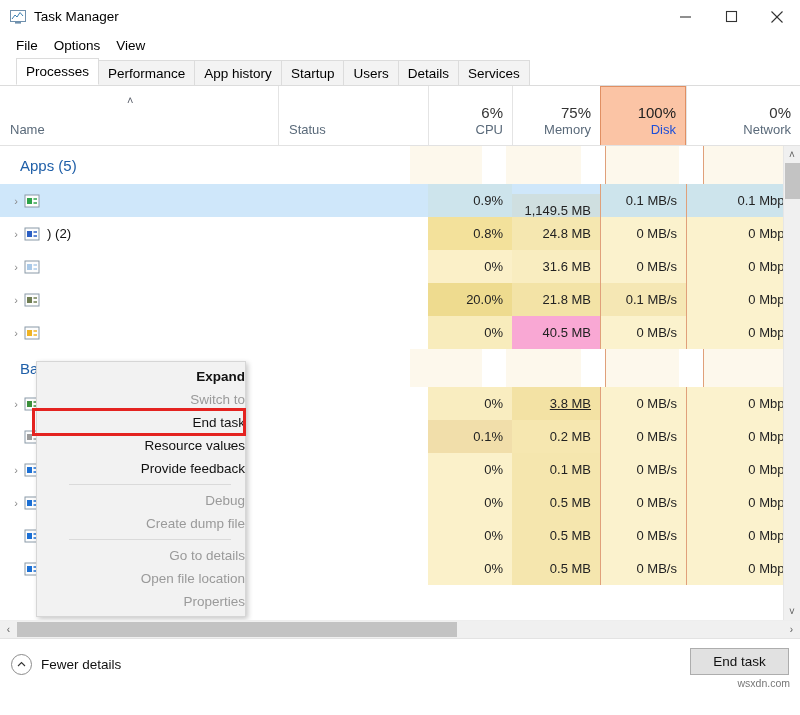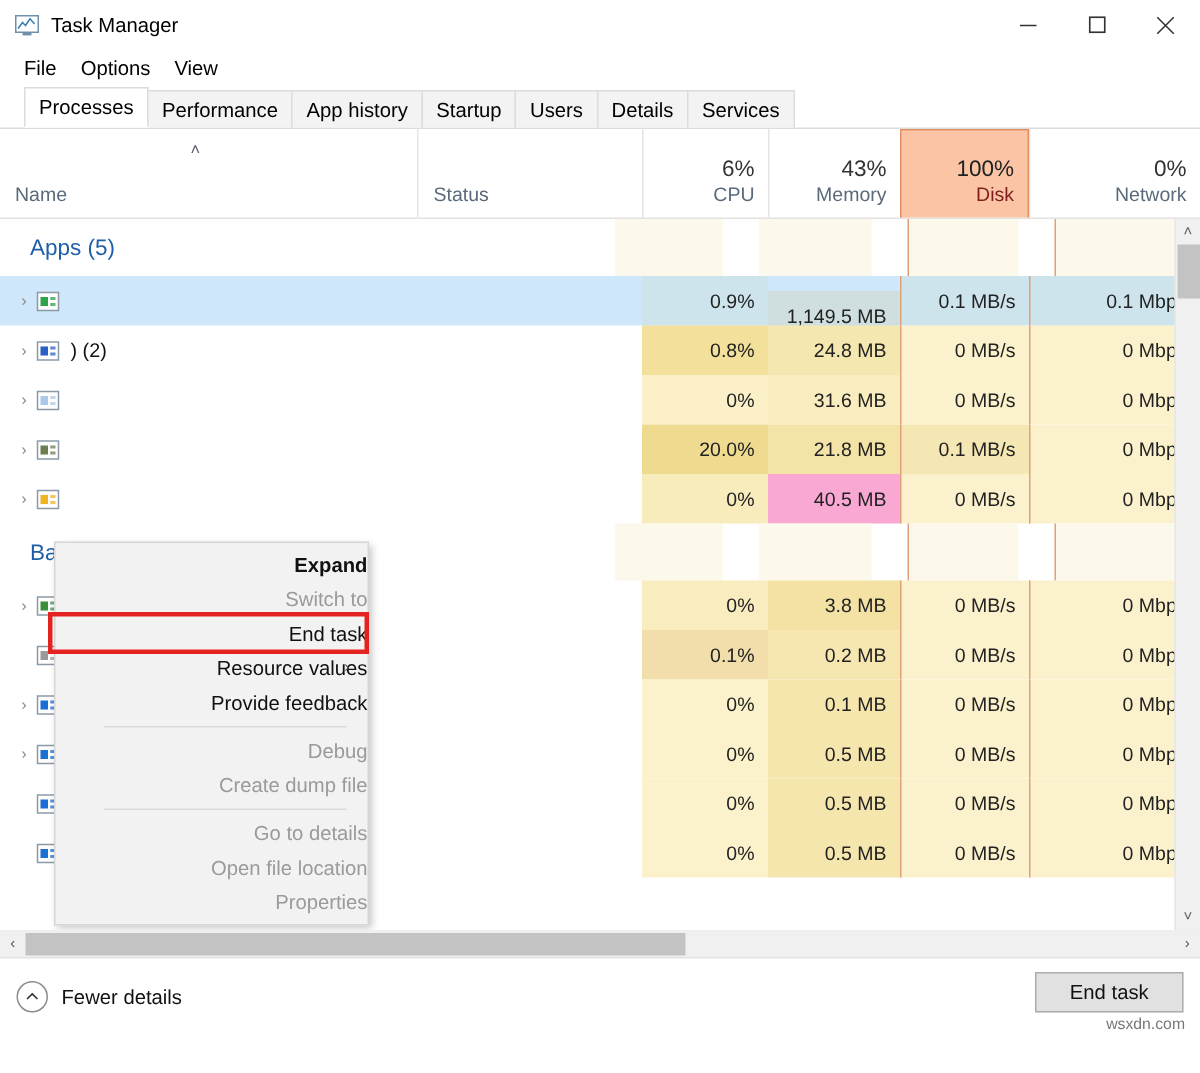--- a/index.html
+++ b/index.html
@@ -120,21 +120,21 @@
     color: #5a6a7a;
     line-height: 17px;
   }
   .col.left .nm { padding-left: 10px; text-align: left; }
   .col.right .nm { text-align: right; padding-right: 9px; }
   .col.hot {
     background: #fbc4a5;
     border: 1px solid #e08f63;
     border-bottom: none;
   }
-  .col.hot .nm { color: #7f1d1d; }
+  .col.hot .nm { color: #1d4ed8; }
   .col.hot .pct { color: #222; }
   #sortcaret {
     position: absolute;
     left: 127px; top: 8px;
     color: #555a66;
     font-size: 11px;
   }
 
   
   #tablewrap {
@@ -374,21 +374,21 @@
   </div>
   <div class="col left" style="width:150px">
     <div class="pct"></div>
     <div class="nm">Status</div>
   </div>
   <div class="col right" style="width:84px">
     <div class="pct">6%</div>
     <div class="nm">CPU</div>
   </div>
   <div class="col right" style="width:88px">
-    <div class="pct">43%</div>
+    <div class="pct">75%</div>
     <div class="nm">Memory</div>
   </div>
   <div class="col right hot" style="width:86px">
     <div class="pct">100%</div>
     <div class="nm">Disk</div>
   </div>
   <div class="col right" style="width:114px">
     <div class="pct">0%</div>
     <div class="nm">Network</div>
   </div>
@@ -507,21 +507,21 @@
           <div class="picon"><svg width="16" height="16" viewBox="0 0 16 16">
               <rect x="1" y="2" width="14" height="12" fill="#fdfdfd" stroke="#8a9aa8"></rect>
               <rect x="3" y="5" width="5" height="6" fill="#3b8f3b"></rect>
               <rect x="9.5" y="5" width="3.5" height="2" fill="#3b8f3b" opacity="0.75"></rect>
               <rect x="9.5" y="9" width="3.5" height="2" fill="#3b8f3b" opacity="0.75"></rect>
             </svg></div>
           <div class="pname"></div>
         </div>
         <div class="cell name" style="width: 150px;"></div>
         <div class="cell num" style="width: 84px; background: rgb(249, 237, 192);">0%</div>
-        <div class="cell num" style="width: 88px; background: rgb(243, 226, 164);">3.8 MB</div>
+        <div class="cell num" style="width: 88px; background: rgb(243, 226, 164); text-decoration: underline;">3.8 MB</div>
         <div class="cell num" style="width: 86px; background: rgb(251, 242, 205); border-left: 1px solid rgb(224, 160, 122);">0 MB/s</div>
         <div class="cell num" style="width: 114px; background: rgb(251, 242, 205); border-left: 1px solid rgb(224, 160, 122);">0 Mbps</div>
       </div>
       <div class="row">
         <div class="cell name" style="width: 278px;">
           <div class="expander"></div>
           <div class="picon"><svg width="16" height="16" viewBox="0 0 16 16">
               <rect x="1" y="2" width="14" height="12" fill="#fdfdfd" stroke="#8a9aa8"></rect>
               <rect x="3" y="5" width="5" height="6" fill="#9a9a9a"></rect>
               <rect x="9.5" y="5" width="3.5" height="2" fill="#9a9a9a" opacity="0.75"></rect>

